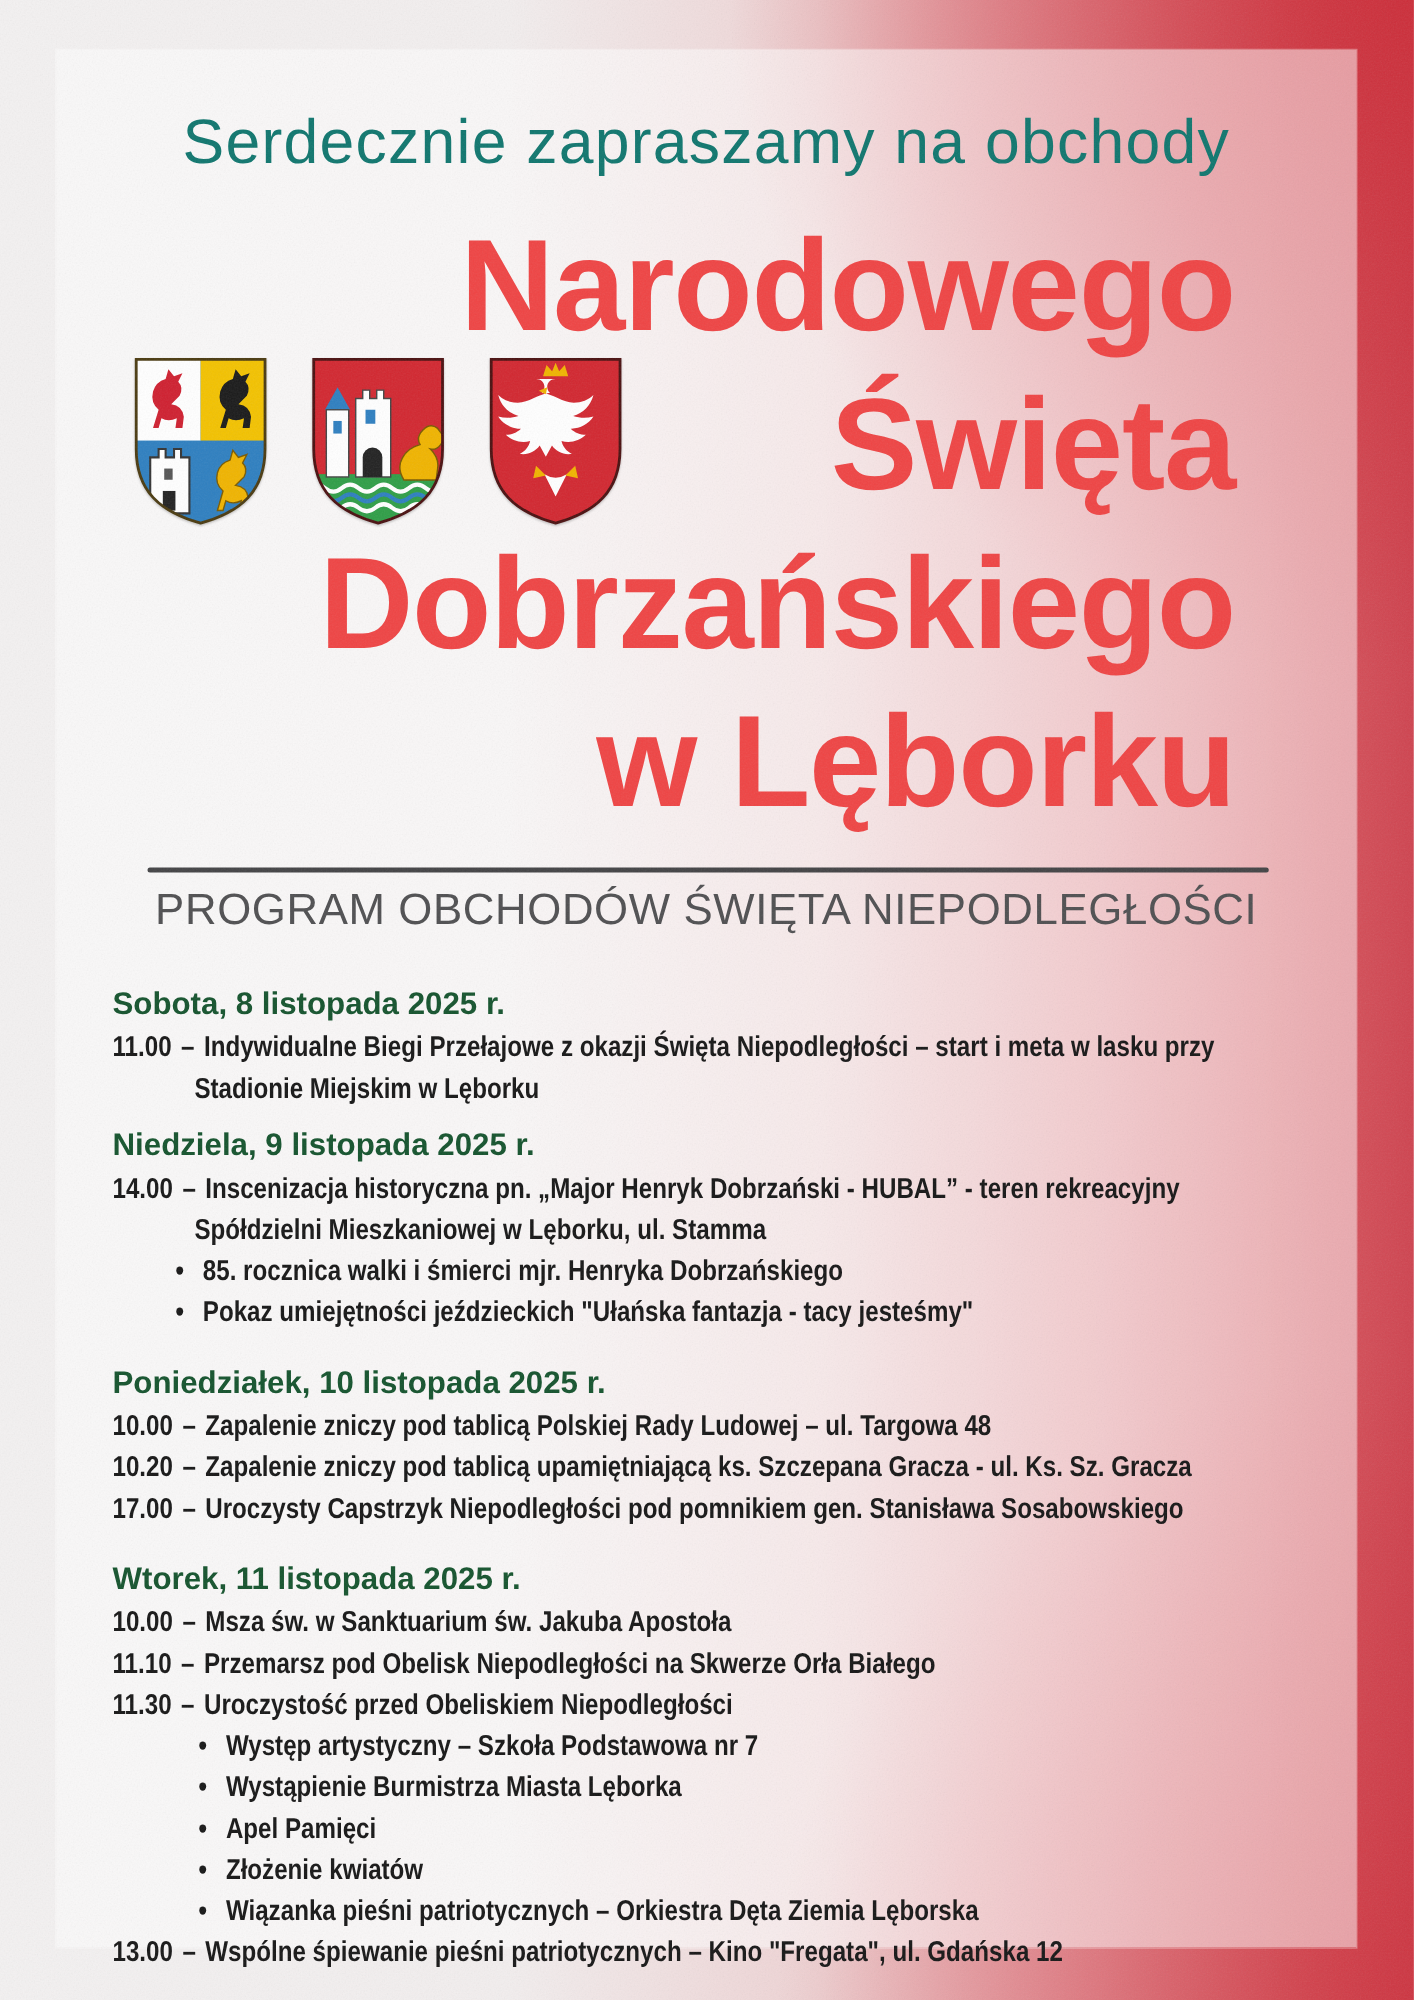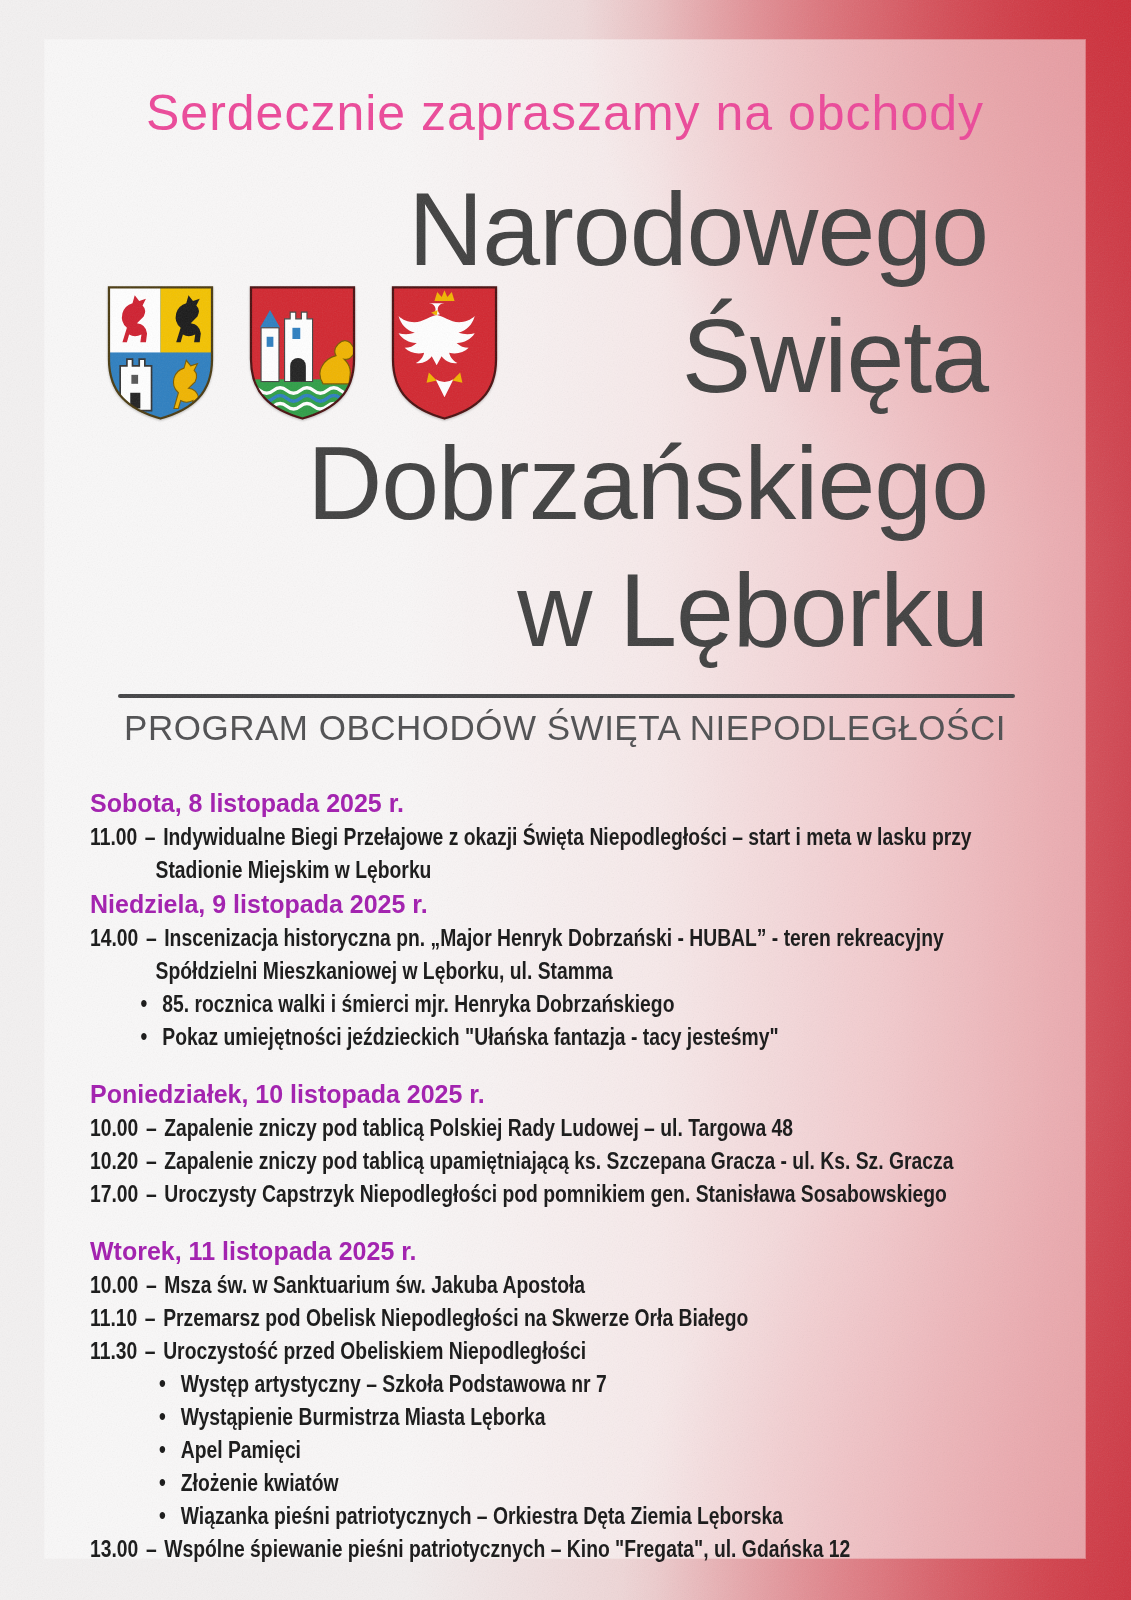--- a/index.html
+++ b/index.html
@@ -14,41 +14,41 @@
   .grain{position:absolute;inset:0;width:1131px;height:1600px;opacity:.10;pointer-events:none;z-index:5;}
   .panel{
     position:absolute;left:45px;top:40px;width:1040px;height:1518px;
     background:rgba(255,255,255,.52);
     box-shadow:0 0 0 1px rgba(255,255,255,.35);
     z-index:1;
   }
   .layer{position:absolute;z-index:2;}
   .invite{
     left:45px;top:84px;width:1040px;text-align:center;
-    font-size:50px;letter-spacing:1px;color:#ec4899;font-weight:400;
+    font-size:50px;letter-spacing:1px;color:#0f766e;font-weight:400;
   }
   .title{
     left:150px;top:166px;right:143px;text-align:right;
-    font-weight:400;color:#404040;font-size:104px;line-height:127px;letter-spacing:-1px;
+    font-weight:700;color:#ef4444;font-size:104px;line-height:127px;letter-spacing:-1px;
     white-space:nowrap;
   }
   .crests{left:103px;top:283px;display:flex;gap:27px;}
   .crests svg{display:block;filter:drop-shadow(0 1px 1px rgba(0,0,0,.25));}
   .divider{left:118px;top:694px;width:897px;height:4px;background:#434345;border-radius:2px;}
   .program-heading{
     left:45px;top:708px;width:1040px;text-align:center;
     font-size:35px;font-weight:400;color:#4f4f51;letter-spacing:.5px;
   }
   .schedule{left:90px;top:786px;width:1000px;color:#161616;}
   .row{white-space:nowrap;font-weight:700;}
-  .row.day{font-size:25px;line-height:35px;color:#a21caf;}
+  .row.day{font-size:25px;line-height:35px;color:#14532d;}
   .row.event,.row.cont,.row.b1,.row.b2{
     font-size:23px;line-height:33px;transform:scaleX(.84);transform-origin:left center;
   }
-  .row.gap-lg{}
+  .row.gap-lg{margin-top:12px;}
   .row.gap-sm{margin-top:23px;}
   .row .time{font-weight:700;}
   .row .dash{margin:0 9px;}
   .row.cont{padding-left:78px;}
   .row.b1{padding-left:60px;}
   .row.b2{padding-left:82px;}
   .row .marker{display:inline-block;width:26px;}
 </style>
 </head>
 <body>

